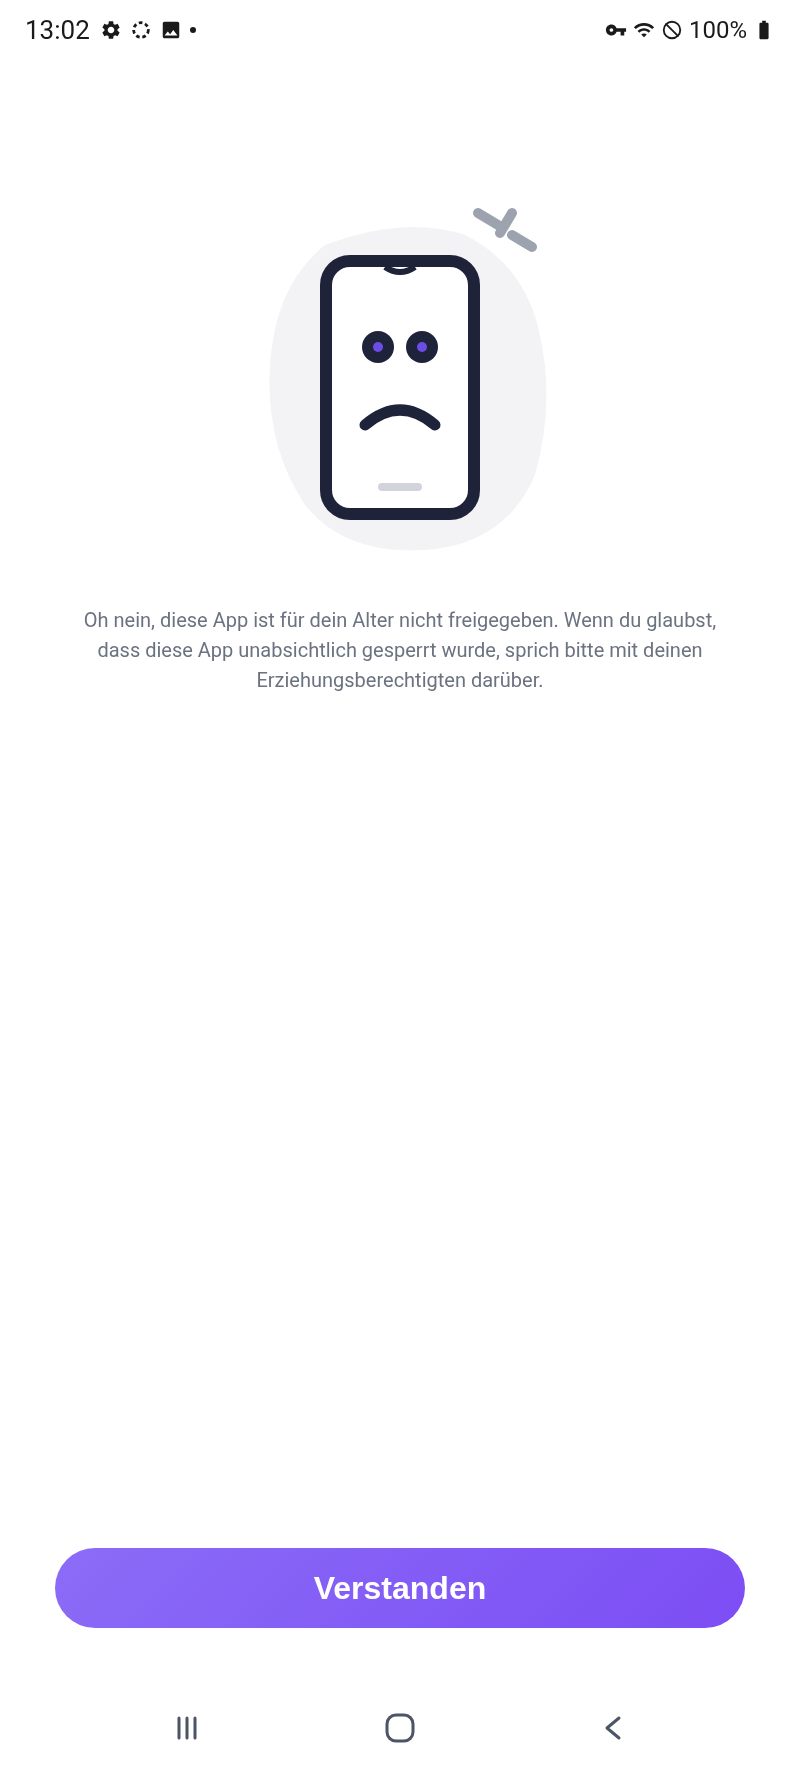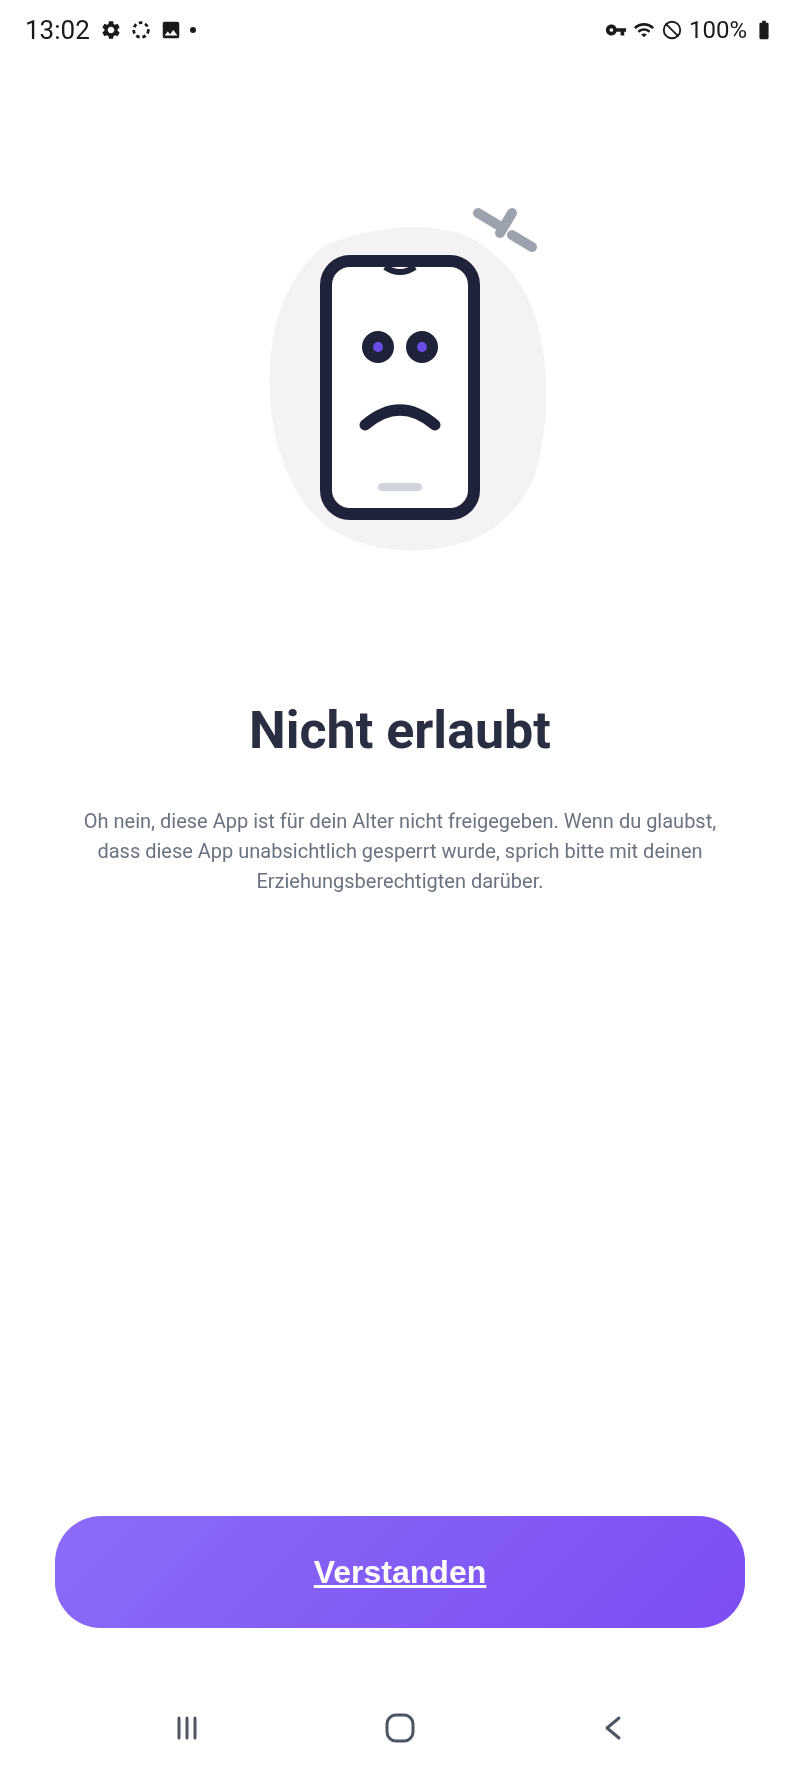--- a/index.html
+++ b/index.html
@@ -103,32 +103,31 @@
       line-height: 1.5;
       color: #6b7280;
       text-align: center;
       max-width: 680px;
     }
     .action-button {
       position: absolute;
       bottom: 150px;
       left: 55px;
       right: 55px;
-      height: 112px;
+      height: 80px;
       border-radius: 46px;
       background: linear-gradient(135deg, #8b6cf7 0%, #7c4df4 100%);
       color: #ffffff;
       font-size: 32px;
       font-weight: 600;
       border: none;
       cursor: pointer;
       display: flex;
       align-items: center;
       justify-content: center;
-      text-decoration: underline;
     }
     .nav-bar {
       position: absolute;
       bottom: 0;
       left: 0;
       right: 0;
       height: 100px;
       display: flex;
       justify-content: space-around;
       align-items: center;
@@ -211,21 +210,20 @@
       <path d="M 65 12 Q 80 22 95 12" fill="none" stroke="#1f2339" stroke-width="6"></path>
       <circle cx="58" cy="92" r="16" fill="#1f2339"></circle>
       <circle cx="58" cy="92" r="5" fill="#6b4de6"></circle>
       <circle cx="102" cy="92" r="16" fill="#1f2339"></circle>
       <circle cx="102" cy="92" r="5" fill="#6b4de6"></circle>
       <path d="M 45 170 Q 80 140 115 170" fill="none" stroke="#1f2339" stroke-width="11" stroke-linecap="round"></path>
       <rect x="58" y="228" width="44" height="8" rx="4" fill="#d1d5db"></rect>
     </svg>
   </div>
 
-  <h1 class="title">Nicht erlaubt</h1>
   <p class="description">Oh nein, diese App ist für dein Alter nicht freigegeben. Wenn du glaubst, dass diese App unabsichtlich gesperrt wurde, sprich bitte mit deinen Erziehungsberechtigten darüber.</p>
 </div>
 
 <button class="action-button">Verstanden</button>
 
 <div class="nav-bar">
   <div class="nav-btn">
     <svg width="32" height="32" viewBox="0 0 32 32">
       <line x1="8" y1="6" x2="8" y2="26" stroke="#4b5563" stroke-width="3" stroke-linecap="round"></line>
       <line x1="16" y1="6" x2="16" y2="26" stroke="#4b5563" stroke-width="3" stroke-linecap="round"></line>

